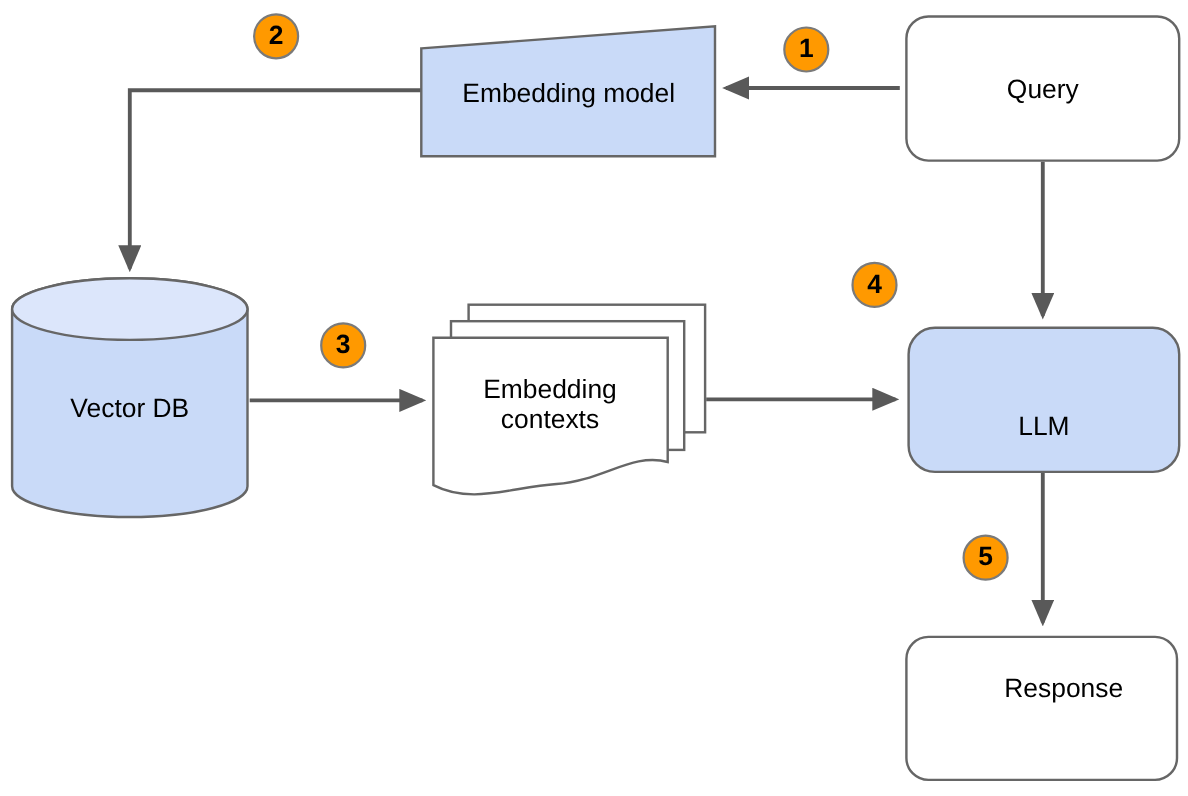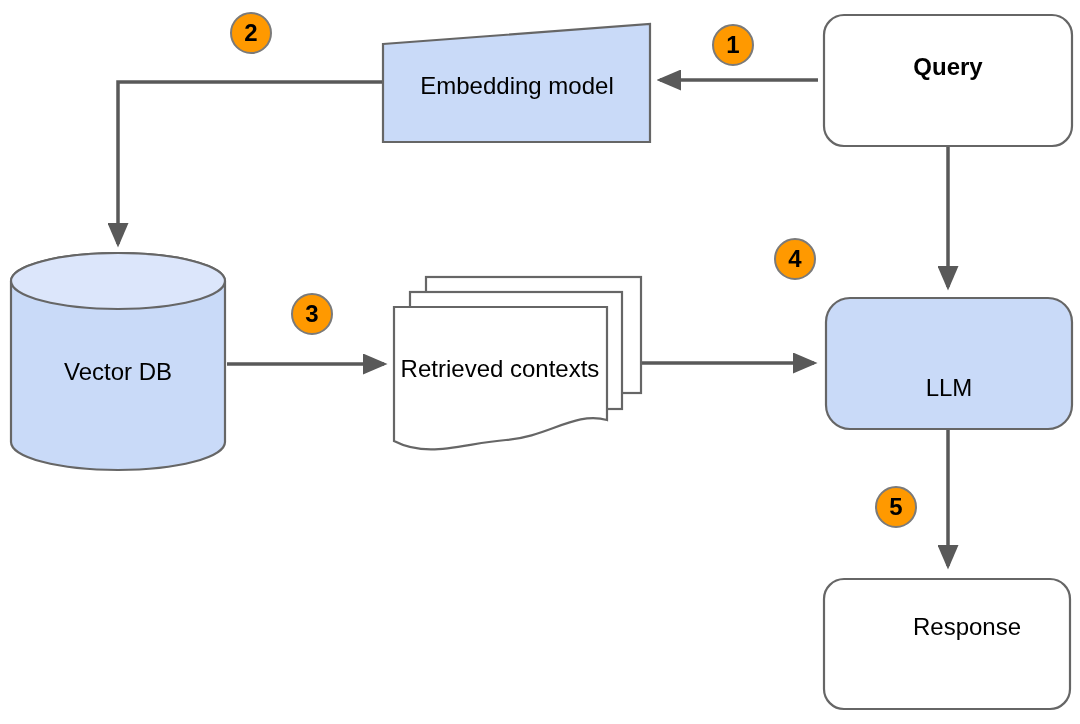--- a/index.html
+++ b/index.html
@@ -69,27 +69,27 @@
 
     <rect class="shape" x="426" y="277" width="215" height="116" fill="#ffffff"></rect>
     <rect class="shape" x="410" y="292" width="212" height="117" fill="#ffffff"></rect>
     <path class="shape" d="M394,307 L607,307 L607,420 C575,411 548,437 506,440 C464,443 429,459 394,441 Z" fill="#ffffff"></path>
 
     <rect class="shape" x="826" y="298" width="246" height="131" rx="24" fill="#c9daf8"></rect>
 
     <rect class="shape" x="824" y="579" width="246" height="130" rx="20" fill="#ffffff"></rect>
   </svg>
 
-  <div class="label" style="left:824px; top:2px; width:248px; height:131px;font-weight:bold;">Query</div>
+  <div class="label" style="left:824px; top:17px; width:248px; height:131px;">Query</div>
 
   <div class="label" style="left:408px; top:34px; width:218px; height:104px;">Embedding model</div>
 
   <div class="label" style="left:10px; top:288px; width:216px; height:168px;">Vector DB</div>
 
-  <div class="label" style="left:400px; top:308px; width:200px; height:122px;">Retrieved contexts</div>
+  <div class="label" style="left:400px; top:308px; width:200px; height:122px;">Embedding contexts</div>
 
   <div class="label" style="left:826px; top:298px; width:246px; height:131px;margin-top:25px;">LLM</div>
 
   <div class="label" style="left:824px; top:579px; width:246px; height:96px;margin-left:20px;">Response</div>
 
   <div class="badge" style="left:712px; top:24px;">1</div>
   <div class="badge" style="left:230px; top:12px;">2</div>
   <div class="badge" style="left:291px; top:293px;">3</div>
   <div class="badge" style="left:774px; top:238px;">4</div>
   <div class="badge" style="left:875px; top:486px;">5</div>

